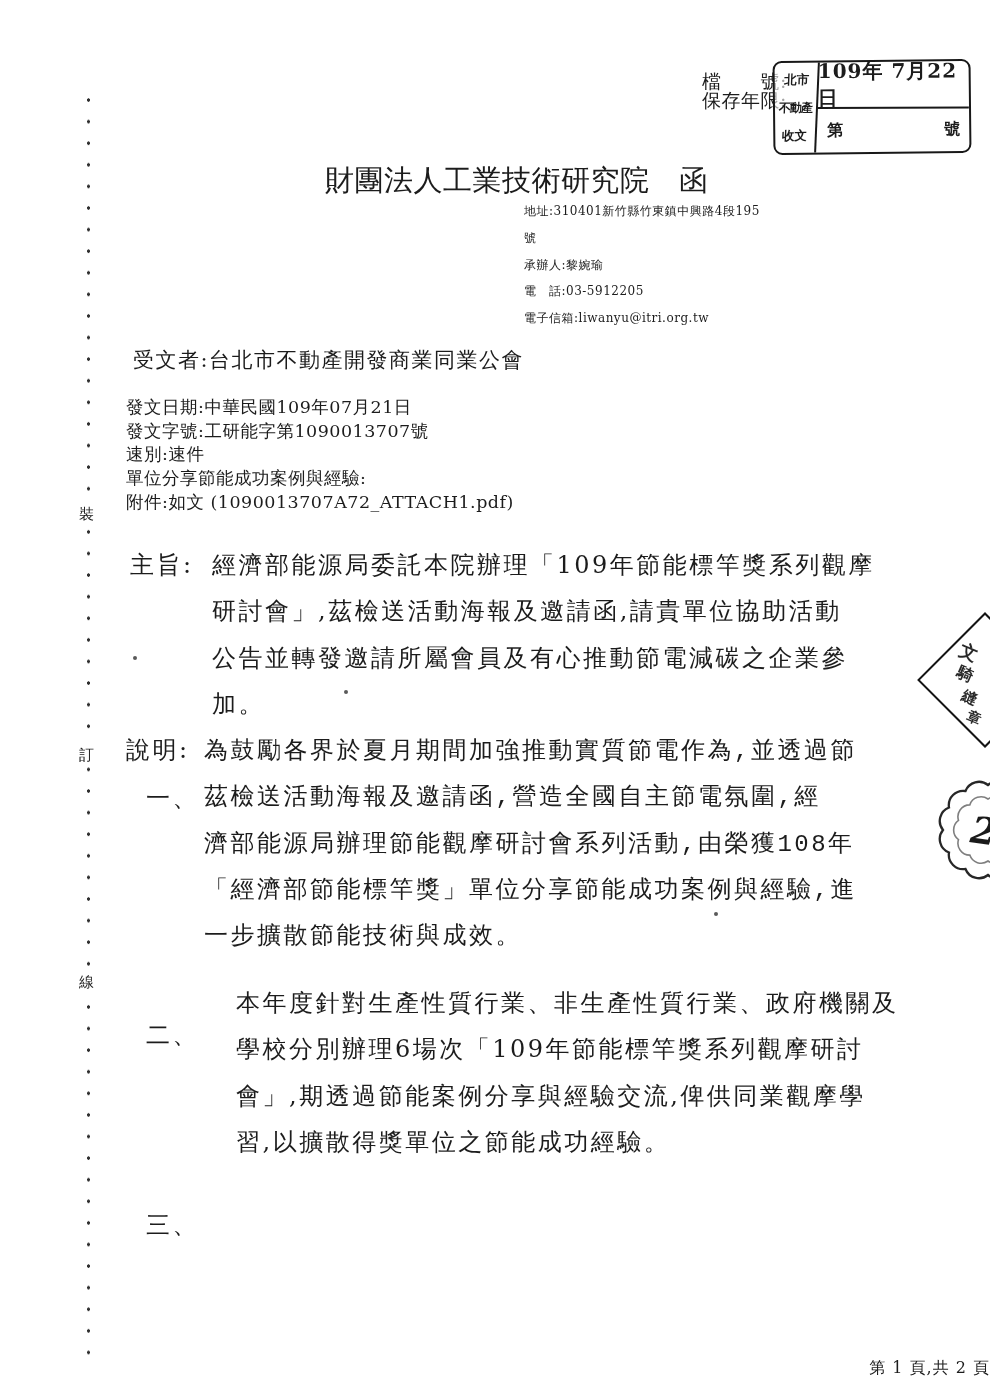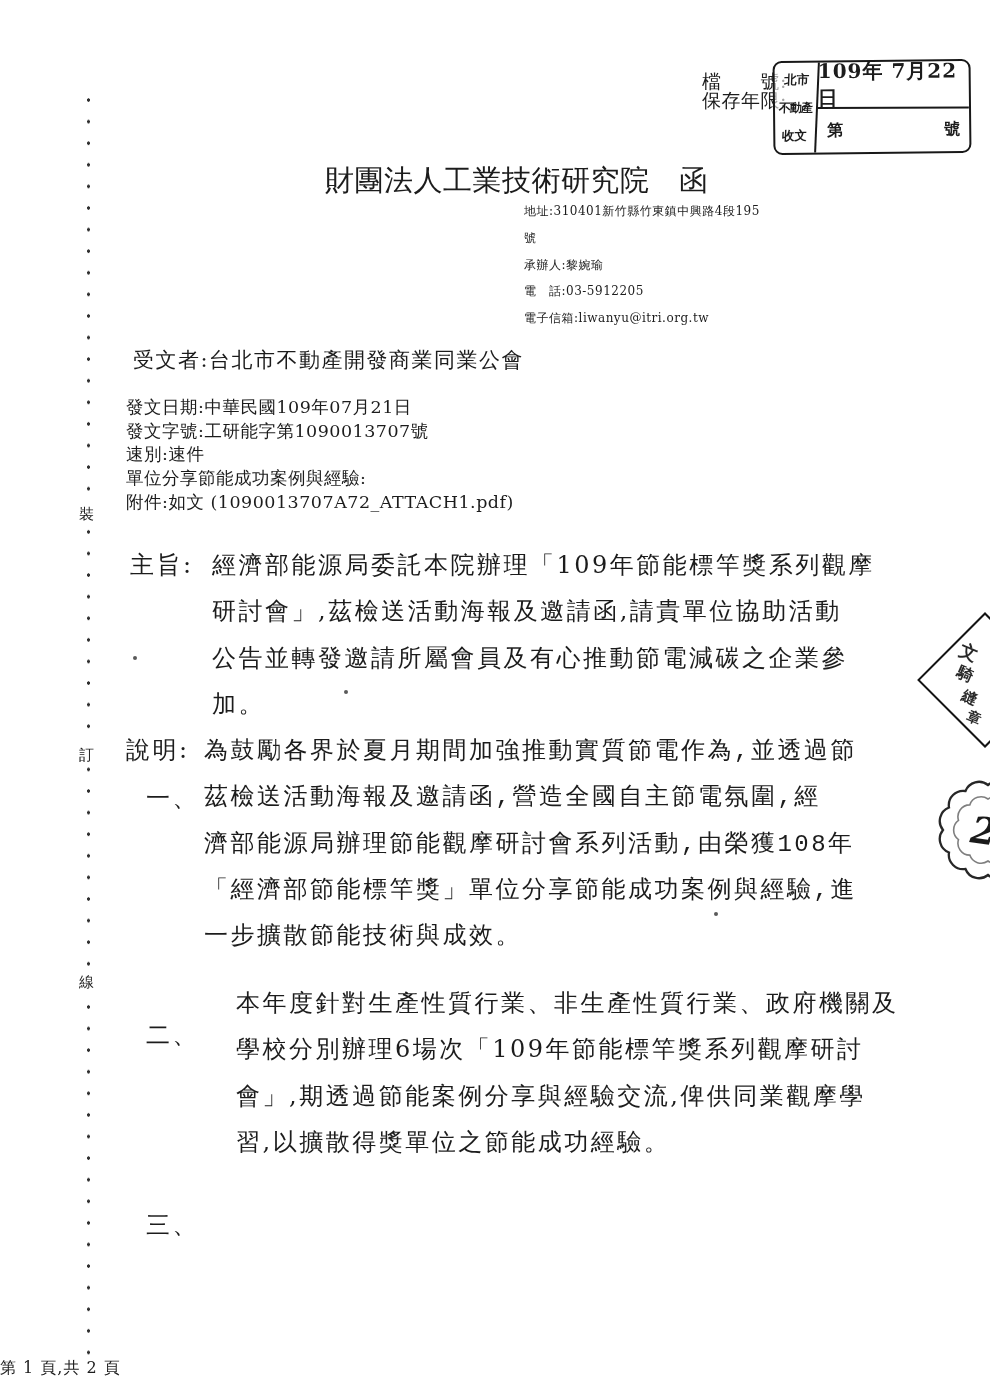--- a/index.html
+++ b/index.html
@@ -36,21 +36,21 @@
   .meta{left:126px;top:396px;font-size:17.5px;line-height:23.7px;letter-spacing:.5px;}
 
   .body{font-size:24px;line-height:46.3px;letter-spacing:2.5px;}
   .subject-label{left:130px;top:542px;}
   .subject-body{left:212px;top:542px;}
   .expl-heading{left:126px;top:727px;}
   .m1{left:146px;top:775px;} .c1{left:204px;top:729px;font-family:Liberation Mono, monospace;}
   .m2{left:146px;top:1012px;} .c2{left:204px;top:980px;margin-left:32px;}
   .m3{left:146px;top:1202px;} .c3{left:204px;top:1202px;}
 
-  .footer{left:0;top:1358px;width:990px;text-align:left;font-size:16px;letter-spacing:1px;}
+  .footer{left:0;top:1358px;width:990px;text-align:right;font-size:16px;letter-spacing:1px;}
 
   
   .diamond{left:937px;top:632px;width:92px;height:92px;border:2.5px solid #141414;
            transform:rotate(45deg);}
   .dglyph{position:absolute;font-weight:bold;color:#161616;opacity:.92;transform:rotate(-22deg);}
   .dg0{left:6px;top:26px;font-size:18px;}
   .dg1{left:20px;top:46px;font-size:16px;}
   .dg2{left:40px;top:60px;font-size:15px;}
   .dg3{left:58px;top:72px;font-size:14px;}
 

